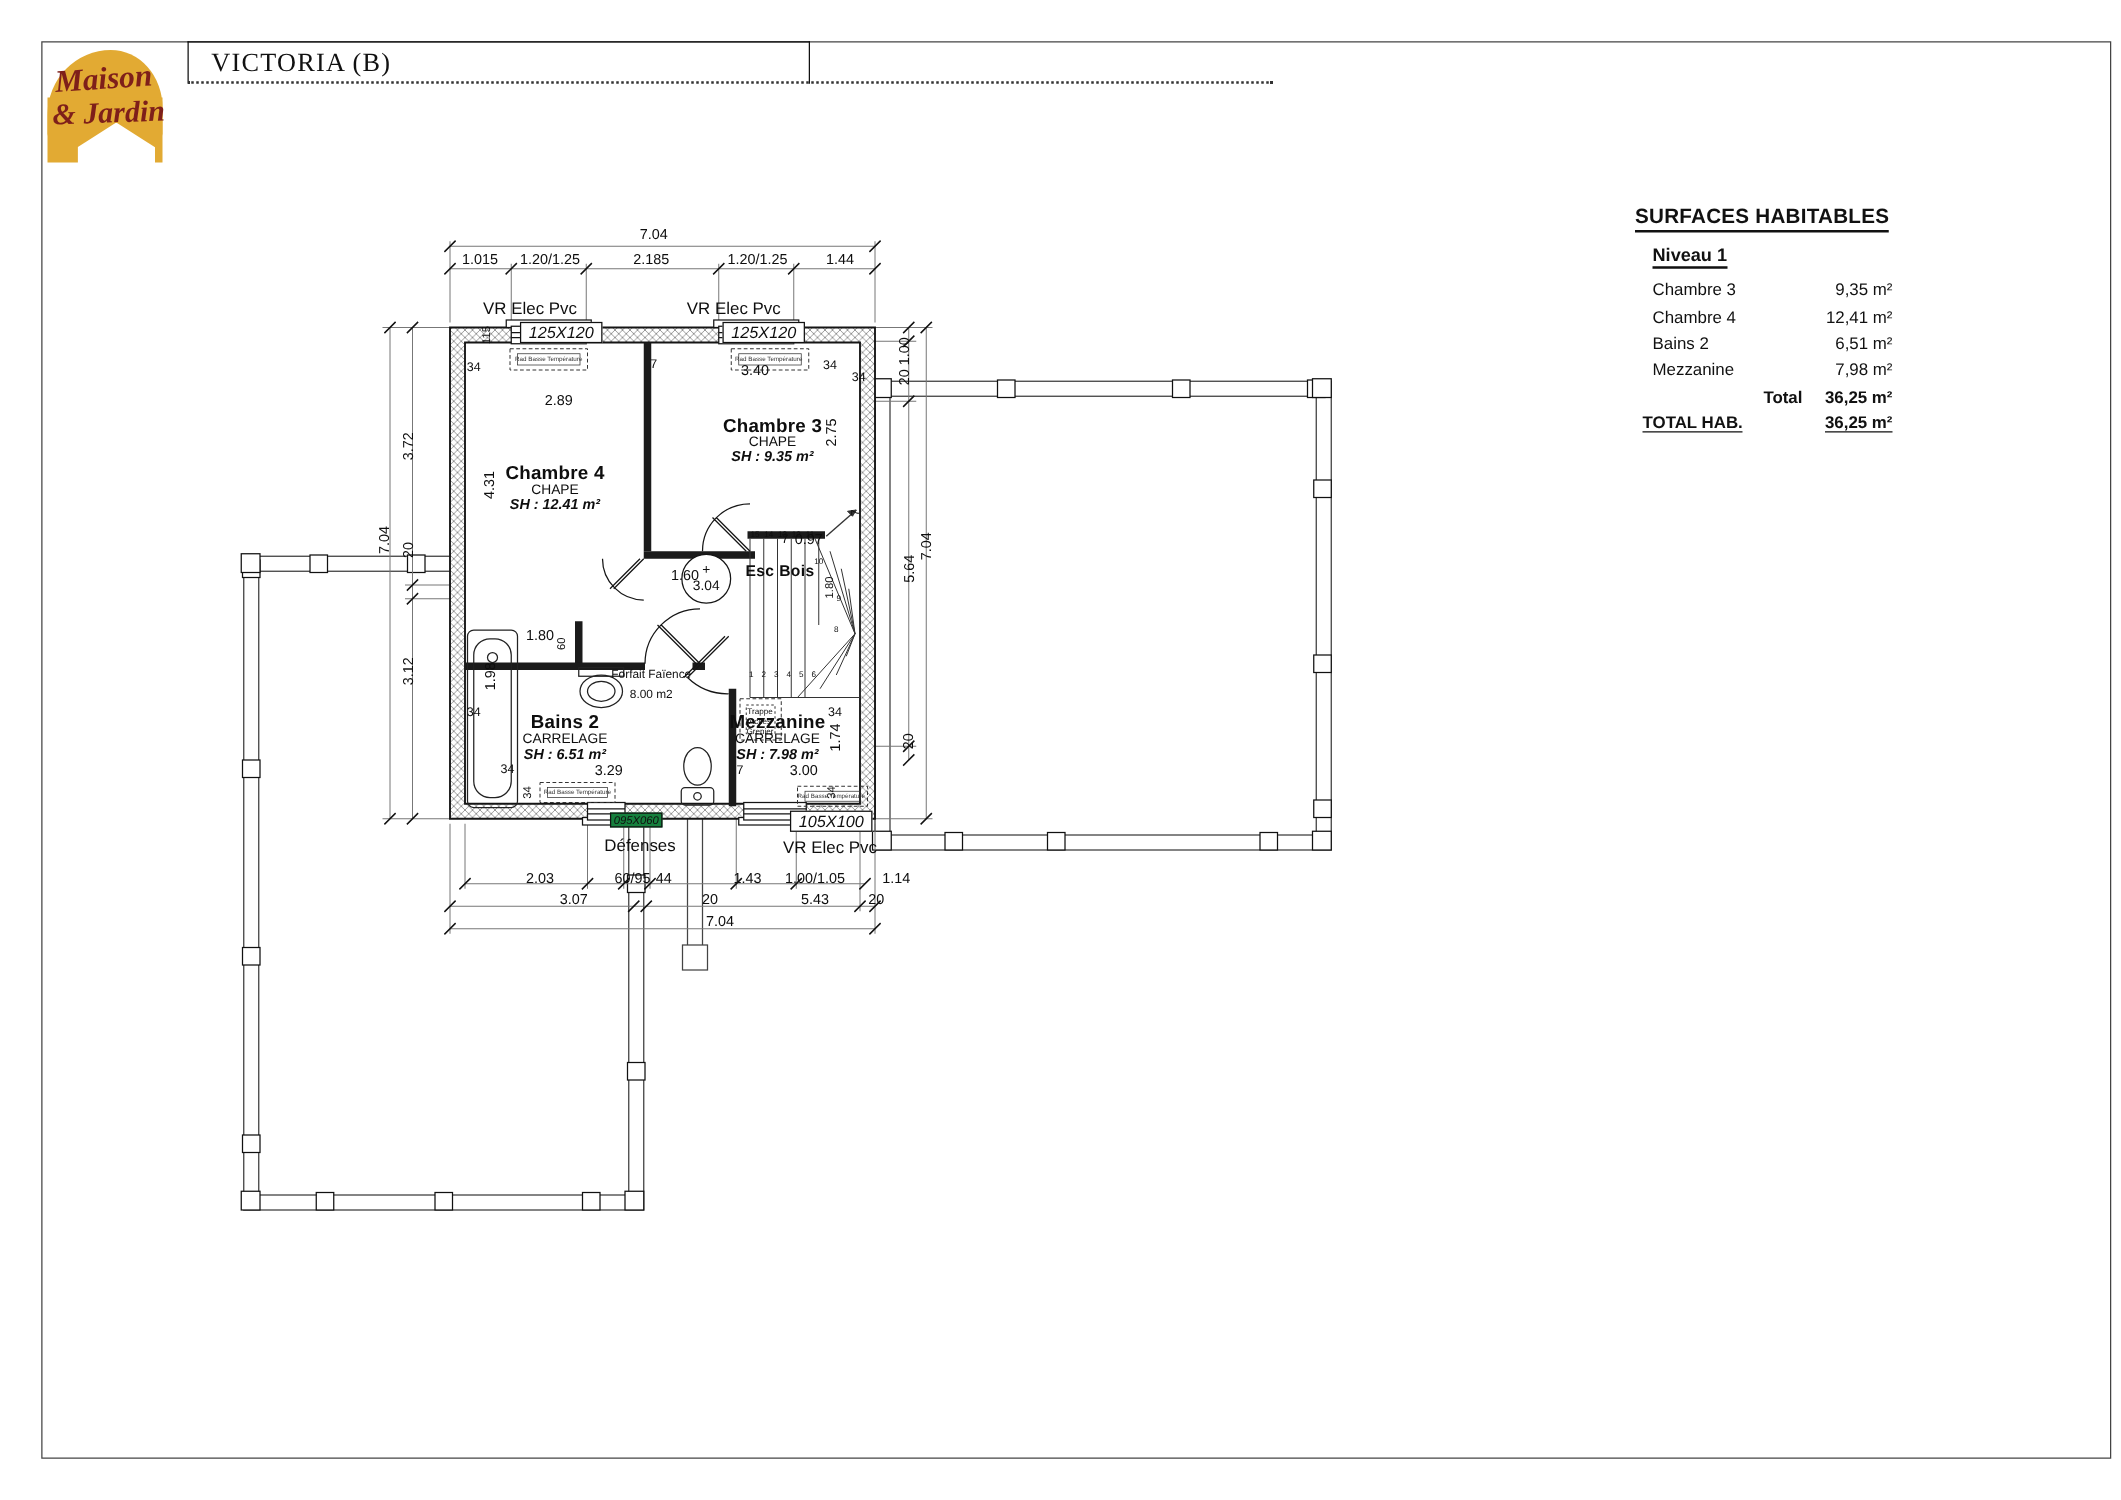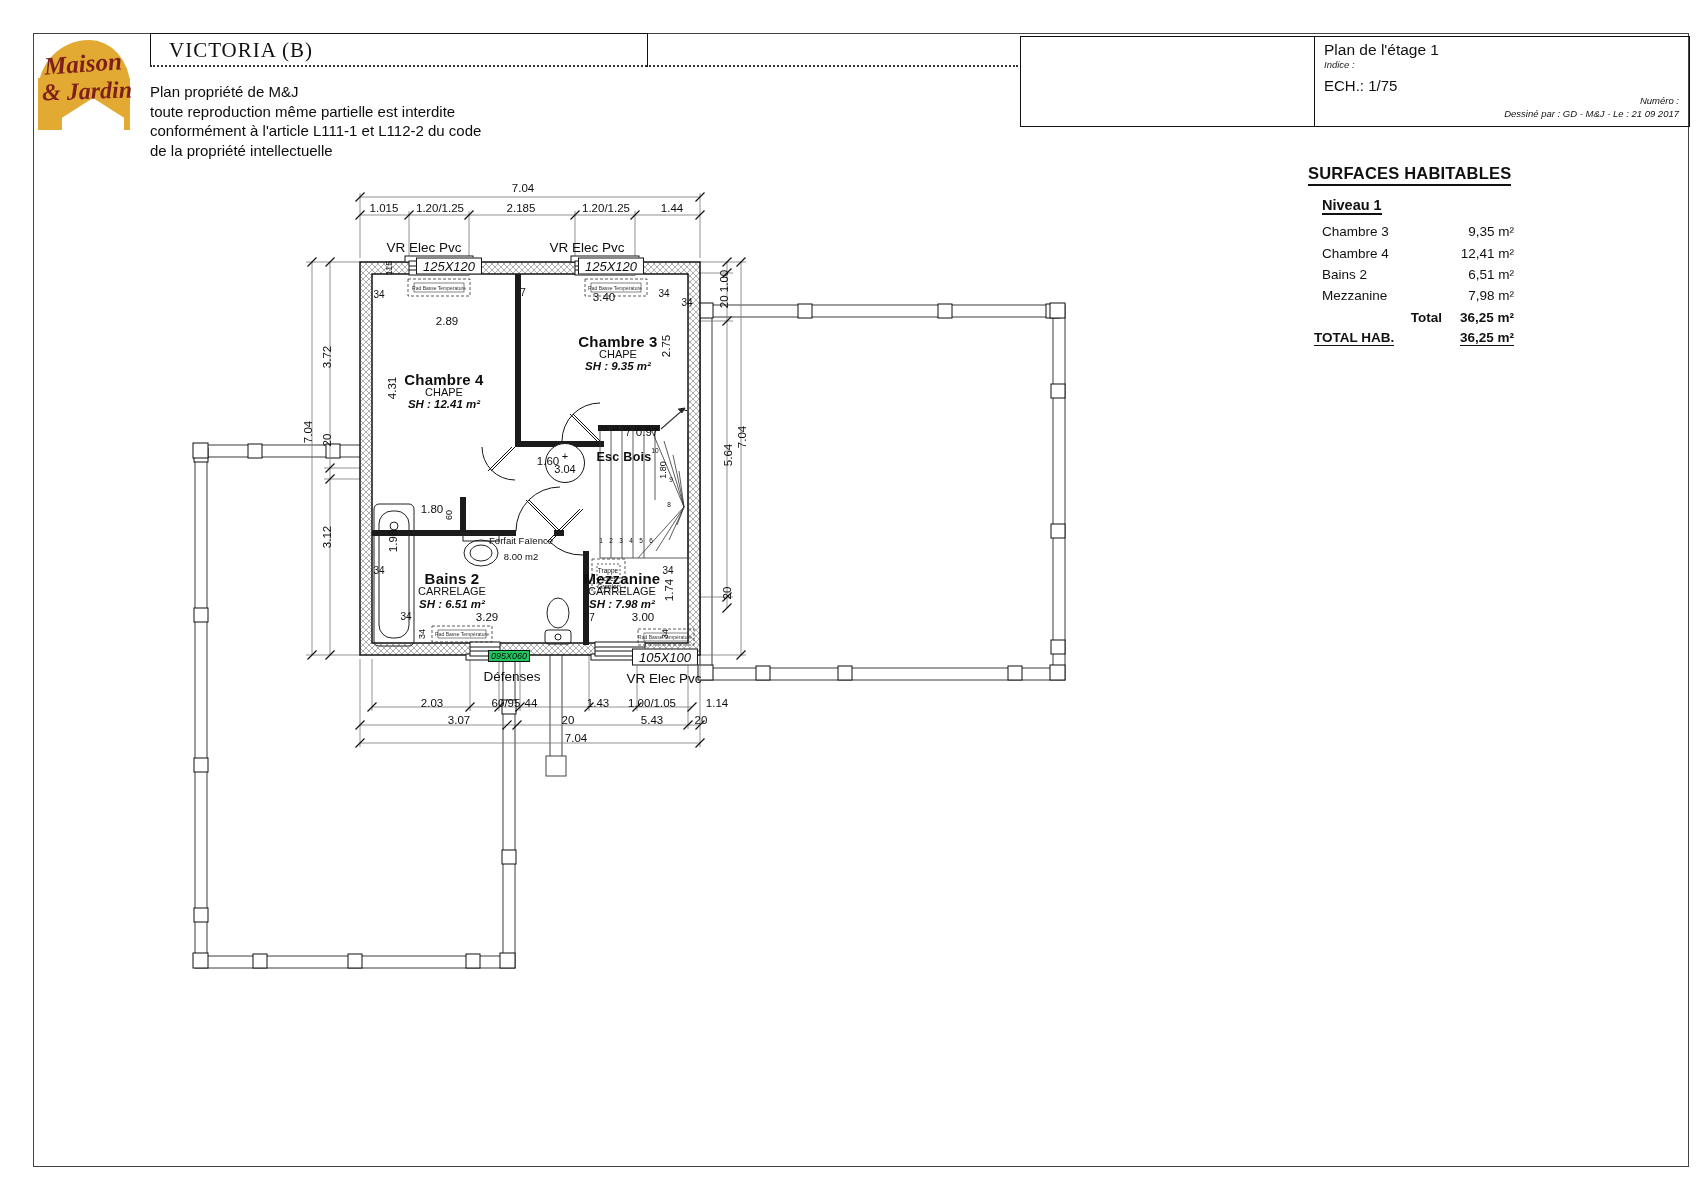--- a/index.html
+++ b/index.html
@@ -40,21 +40,21 @@
   #surf .hrow{display:flex;justify-content:space-between;font-size:13.5px;font-weight:bold;padding:2px 0 0 6px;}
   #surf .u{border-bottom:1.6px solid #111;}
   
   #planlabels{position:absolute;left:0;top:0;width:1697px;height:844px;z-index:3;pointer-events:none;}
   .pl{position:absolute;white-space:nowrap;transform:translate(-50%,-50%);font-size:11.5px;color:#0e0e0e;}
   .pl.dimv{transform:translate(-50%,-50%) rotate(-90deg);}
   .pl.dims{font-size:10px;}
   .pl.dimvs{transform:translate(-50%,-50%) rotate(-90deg);font-size:9px;}
   .pl.win{font-size:13.5px;}
   .pl.winbox{font-style:italic;font-size:13px;border:1.4px solid #111;background:#fff;padding:0 6px;}
-  .pl.winboxs{font-style:italic;font-size:9px;border:1px solid #111;background:#22c55e;padding:0 2px;}
+  .pl.winboxs{font-style:italic;font-size:9px;border:1px solid #111;background:#15803d;padding:0 2px;}
   .pl.room{font-weight:bold;font-size:15px;letter-spacing:.2px;}
   .pl.room2{font-weight:bold;font-size:12.5px;letter-spacing:.3px;}
   .pl.sub{font-size:11px;}
   .pl.subi{font-style:italic;font-size:11.5px;font-weight:bold;}
   .pl.sub9{font-size:9.5px;}
   .pl.tiny6{font-size:6.5px;}
   .pl.tiny5{font-size:5px;color:#333;}
   #plansvg{position:absolute;left:0;top:0;z-index:1;}
 </style>
 </head>
@@ -70,37 +70,21 @@
     <div class="house"></div>
     <div class="l1">Maison</div>
     <div class="l2">&amp; Jardin</div>
   </div>
 
   <div id="titlebox">
     <span>VICTORIA (B)</span>
   </div>
   <div id="dotline"></div>
 
-  <div id="copy">
-    <div>Plan propriété de M&amp;J</div>
-    <div>toute reproduction même partielle est interdite</div>
-    <div>conformément à l'article L111-1 et L112-2 du code</div>
-    <div>de la propriété intellectuelle</div>
-  </div>
-
-  <div id="tblock">
-    <div class="div"></div>
-    <div class="cell">
-      <div class="tb-title">Plan de l'étage 1</div>
-      <div class="tb-ind">Indice :</div>
-      <div class="tb-ech">ECH.: 1/75</div>
-      <div class="tb-num">Numéro :</div>
-      <div class="tb-des">Dessiné par : GD - M&amp;J - Le : 21 09 2017</div>
-    </div>
-  </div>
+
 
   <div id="surf">
     <span class="st">SURFACES HABITABLES</span><br>
     <span class="lvl">Niveau 1</span>
     <div class="row">
       <span>Chambre 3</span>
       <span>9,35 m²</span>
     </div>
     <div class="row">
       <span>Chambre 4</span>

